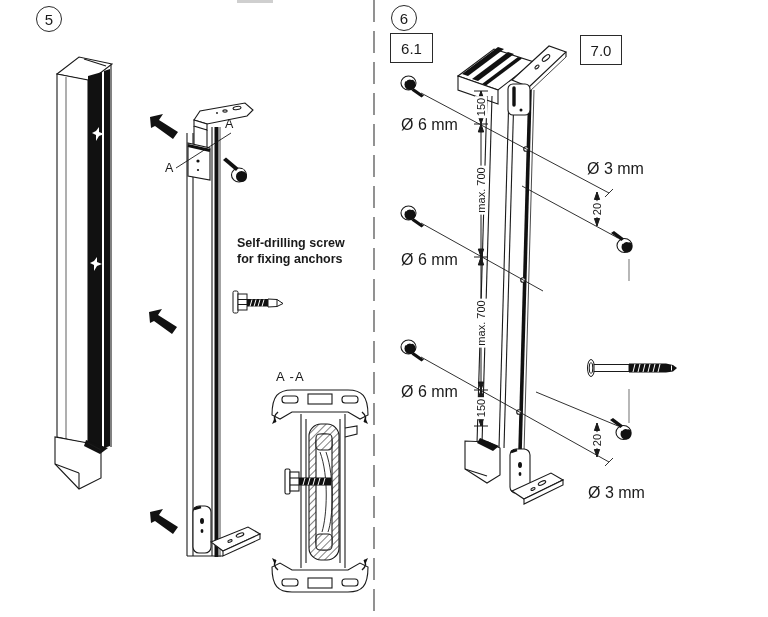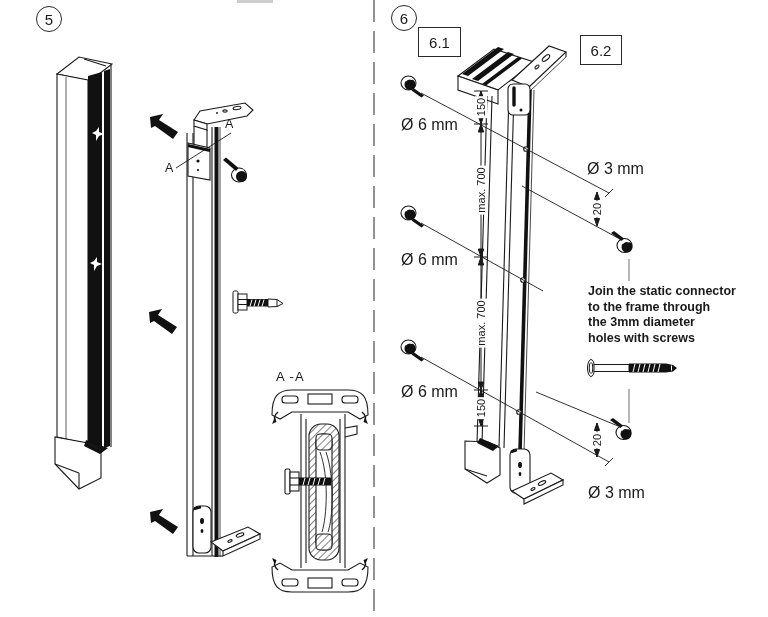--- a/index.html
+++ b/index.html
@@ -303,35 +303,33 @@
   </g>
 </svg>
 
 <div class="badge" style="left:36px;top:6px;">
   <span>5</span>
 </div>
 <div class="badge" style="left:391px;top:5px;">
   <span>6</span>
 </div>
 
-<div class="stepbox" style="left:390px;top:27px;width:41px;height:28px;margin-left:28px;">
+<div class="stepbox" style="left:390px;top:33px;width:41px;height:28px;">
   <span>6.1</span>
 </div>
 <div class="stepbox" style="left:580px;top:35px;width:40px;height:28px;">
-  <span>6.2</span>
+  <span>7.0</span>
 </div>
 
 <div class="seclbl" style="left:225px;top:117px;">A</div>
 <div class="seclbl" style="left:165px;top:161px;">A</div>
 <div class="aalbl" style="left:276px;top:369px;">A -A</div>
 
-<div class="note" style="left:588px;top:284px;">Join the static connector
-to the frame through
-the 3mm diameter
-holes with screws</div>
+<div class="note" style="left:237px;top:236px;">Self-drilling screw
+for fixing anchors</div>
 
 <div class="dia" style="left:401px;top:116px;">Ø 6 mm</div>
 <div class="dia" style="left:401px;top:251px;">Ø 6 mm</div>
 <div class="dia" style="left:401px;top:383px;">Ø 6 mm</div>
 <div class="dia" style="left:587px;top:160px;">Ø 3 mm</div>
 <div class="dia" style="left:588px;top:484px;">Ø 3 mm</div>
 
 <div class="dim" style="left:481px;top:107px;">150</div>
 <div class="dim" style="left:481px;top:190px;">max. 700</div>
 <div class="dim" style="left:481px;top:323px;">max. 700</div>

